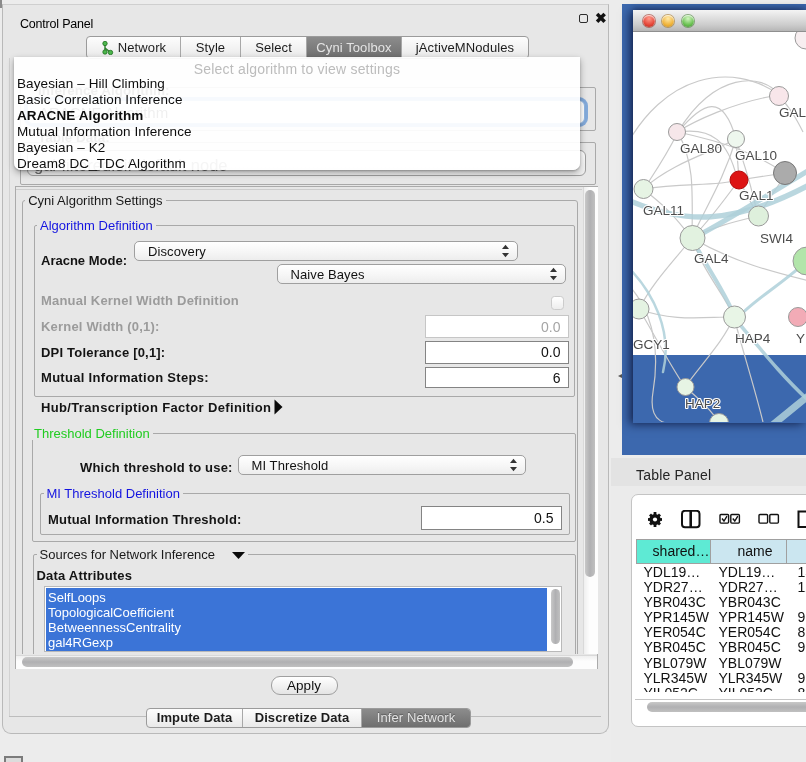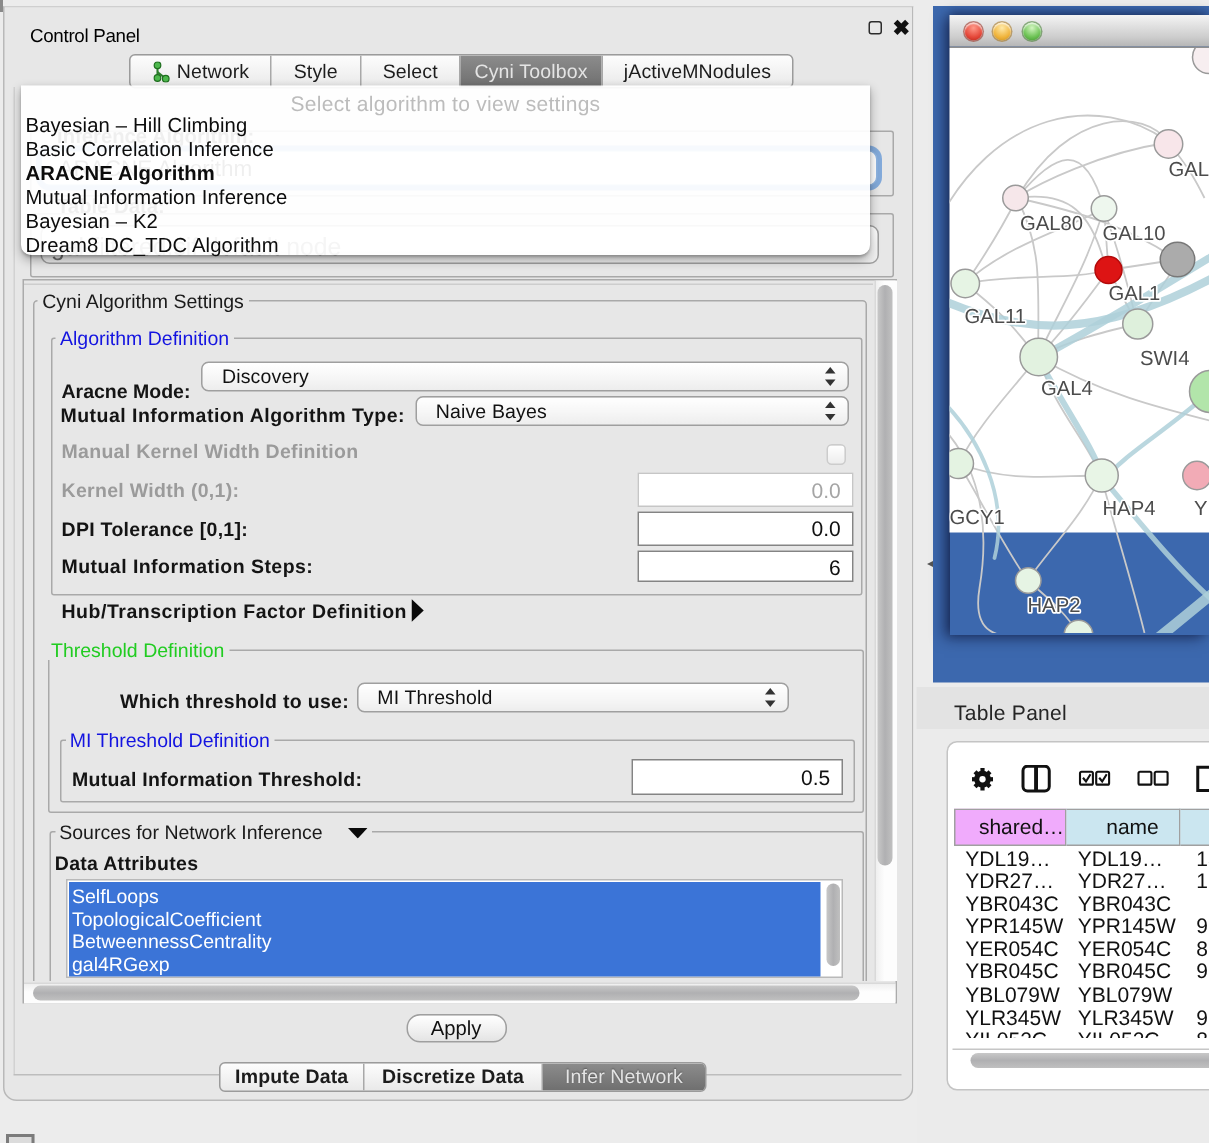--- a/index.html
+++ b/index.html
@@ -93,28 +93,27 @@
     <div style="position:relative;width:565px;height:465px;">
 
       <div class="abs group" style="left:5px;top:10.5px;width:554px;height:700px;border-radius:3px;">
         <span class="glabel" style="left:2.2px;">Cyni Algorithm Settings</span>
       </div>
 
       <div class="abs group" style="left:16.5px;top:36px;width:539px;height:169.5px;">
         <span class="glabel" style="left:2.5px;color:#1414e0;">Algorithm Definition</span>
       </div>
       <div class="lab" style="left:24px;top:65px;letter-spacing:0;">Aracne Mode:</div>
-      <div class="combo" style="left:117px;top:52px;width:432px;height:20px;">
+      <div class="combo" style="left:117px;top:52px;width:384px;height:20px;">
           <span class="ctext">Discovery</span>
         <svg class="carrows" viewBox="0 0 9 14">
             <path d="M1 5 L4.5 0.7 L8 5 Z" fill="#333"></path>
             <path d="M1 9 L4.5 13.3 L8 9 Z" fill="#333"></path>
           </svg>
       </div>
-      <div class="lab" style="left:23.3px;top:80.5px;letter-spacing:0.32px;">Mutual Information Algorithm Type:</div>
       <div class="combo" style="left:259.5px;top:75px;width:289.5px;height:20px;">
           <span class="ctext">Naive Bayes</span>
         <svg class="carrows" viewBox="0 0 9 14">
             <path d="M1 5 L4.5 0.7 L8 5 Z" fill="#333"></path>
             <path d="M1 9 L4.5 13.3 L8 9 Z" fill="#333"></path>
           </svg>
       </div>
       <div class="lab dis" style="left:24px;top:105px;">Manual Kernel Width Definition</div>
       <div class="abs" style="left:533.5px;top:107px;width:13.5px;height:13.5px;border:1px solid #cccccc;border-radius:3.5px;background:linear-gradient(#ffffff,#ededed);box-sizing:border-box;"></div>
       <div class="lab dis" style="left:24px;top:130.5px;">Kernel Width (0,1):</div>
@@ -318,21 +317,21 @@
         <rect x="123.8" y="4.5" width="8.6" height="8.6" rx="1"></rect>
       </g>
 
       <g fill="none" stroke="#111" stroke-width="2">
         <path d="M152.5 1.5 h8 l5 5 v10.5 h-13 z"></path>
       </g>
     </svg>
 
     <div class="abs" style="left:3.5px;top:44px;width:256px;height:153px;overflow:hidden;font-size:14px;color:#111;">
       <div style="position:absolute;left:0;top:0;width:350px;height:24.5px;">
-        <div style="position:absolute;left:0;top:0;width:75px;height:24.5px;background:#f0abfc;border:1px solid #a0a0a0;box-sizing:border-box;text-align:center;line-height:23px;text-indent:16px;">shared…</div>
+        <div style="position:absolute;left:0;top:0;width:75px;height:24.5px;background:#5eead4;border:1px solid #a0a0a0;box-sizing:border-box;text-align:center;line-height:23px;text-indent:16px;">shared…</div>
         <div style="position:absolute;left:75px;top:0;width:76px;height:24.5px;background:#cbe6f0;border:1px solid #a0a0a0;border-left:none;box-sizing:border-box;text-align:center;line-height:23px;text-indent:14px;">name</div>
         <div style="position:absolute;left:151px;top:0;width:120px;height:24.5px;background:#cbe6f0;border:1px solid #a0a0a0;border-left:none;box-sizing:border-box;text-align:center;line-height:23px;">A</div>
       </div>
       <div style="position:absolute;left:8px;top:26px;line-height:15.1px;">YDL19…<br>YDR27…<br>YBR043C<br>YPR145W<br>YER054C<br>YBR045C<br>YBL079W<br>YLR345W<br>YIL052C</div>
       <div style="position:absolute;left:83px;top:26px;line-height:15.1px;">YDL19…<br>YDR27…<br>YBR043C<br>YPR145W<br>YER054C<br>YBR045C<br>YBL079W<br>YLR345W<br>YIL052C</div>
       <div style="position:absolute;left:162px;top:26px;line-height:15.1px;">13<br>12<br><br>9.<br>8.<br>9.<br><br>9.<br>8.</div>
     </div>
     <div class="abs" style="left:3px;top:203.5px;width:257px;height:1px;background:#c6c6c6;"></div>
 
     <div class="sbthumbh abs" style="left:15px;top:207px;width:250px;height:10px;"></div>

